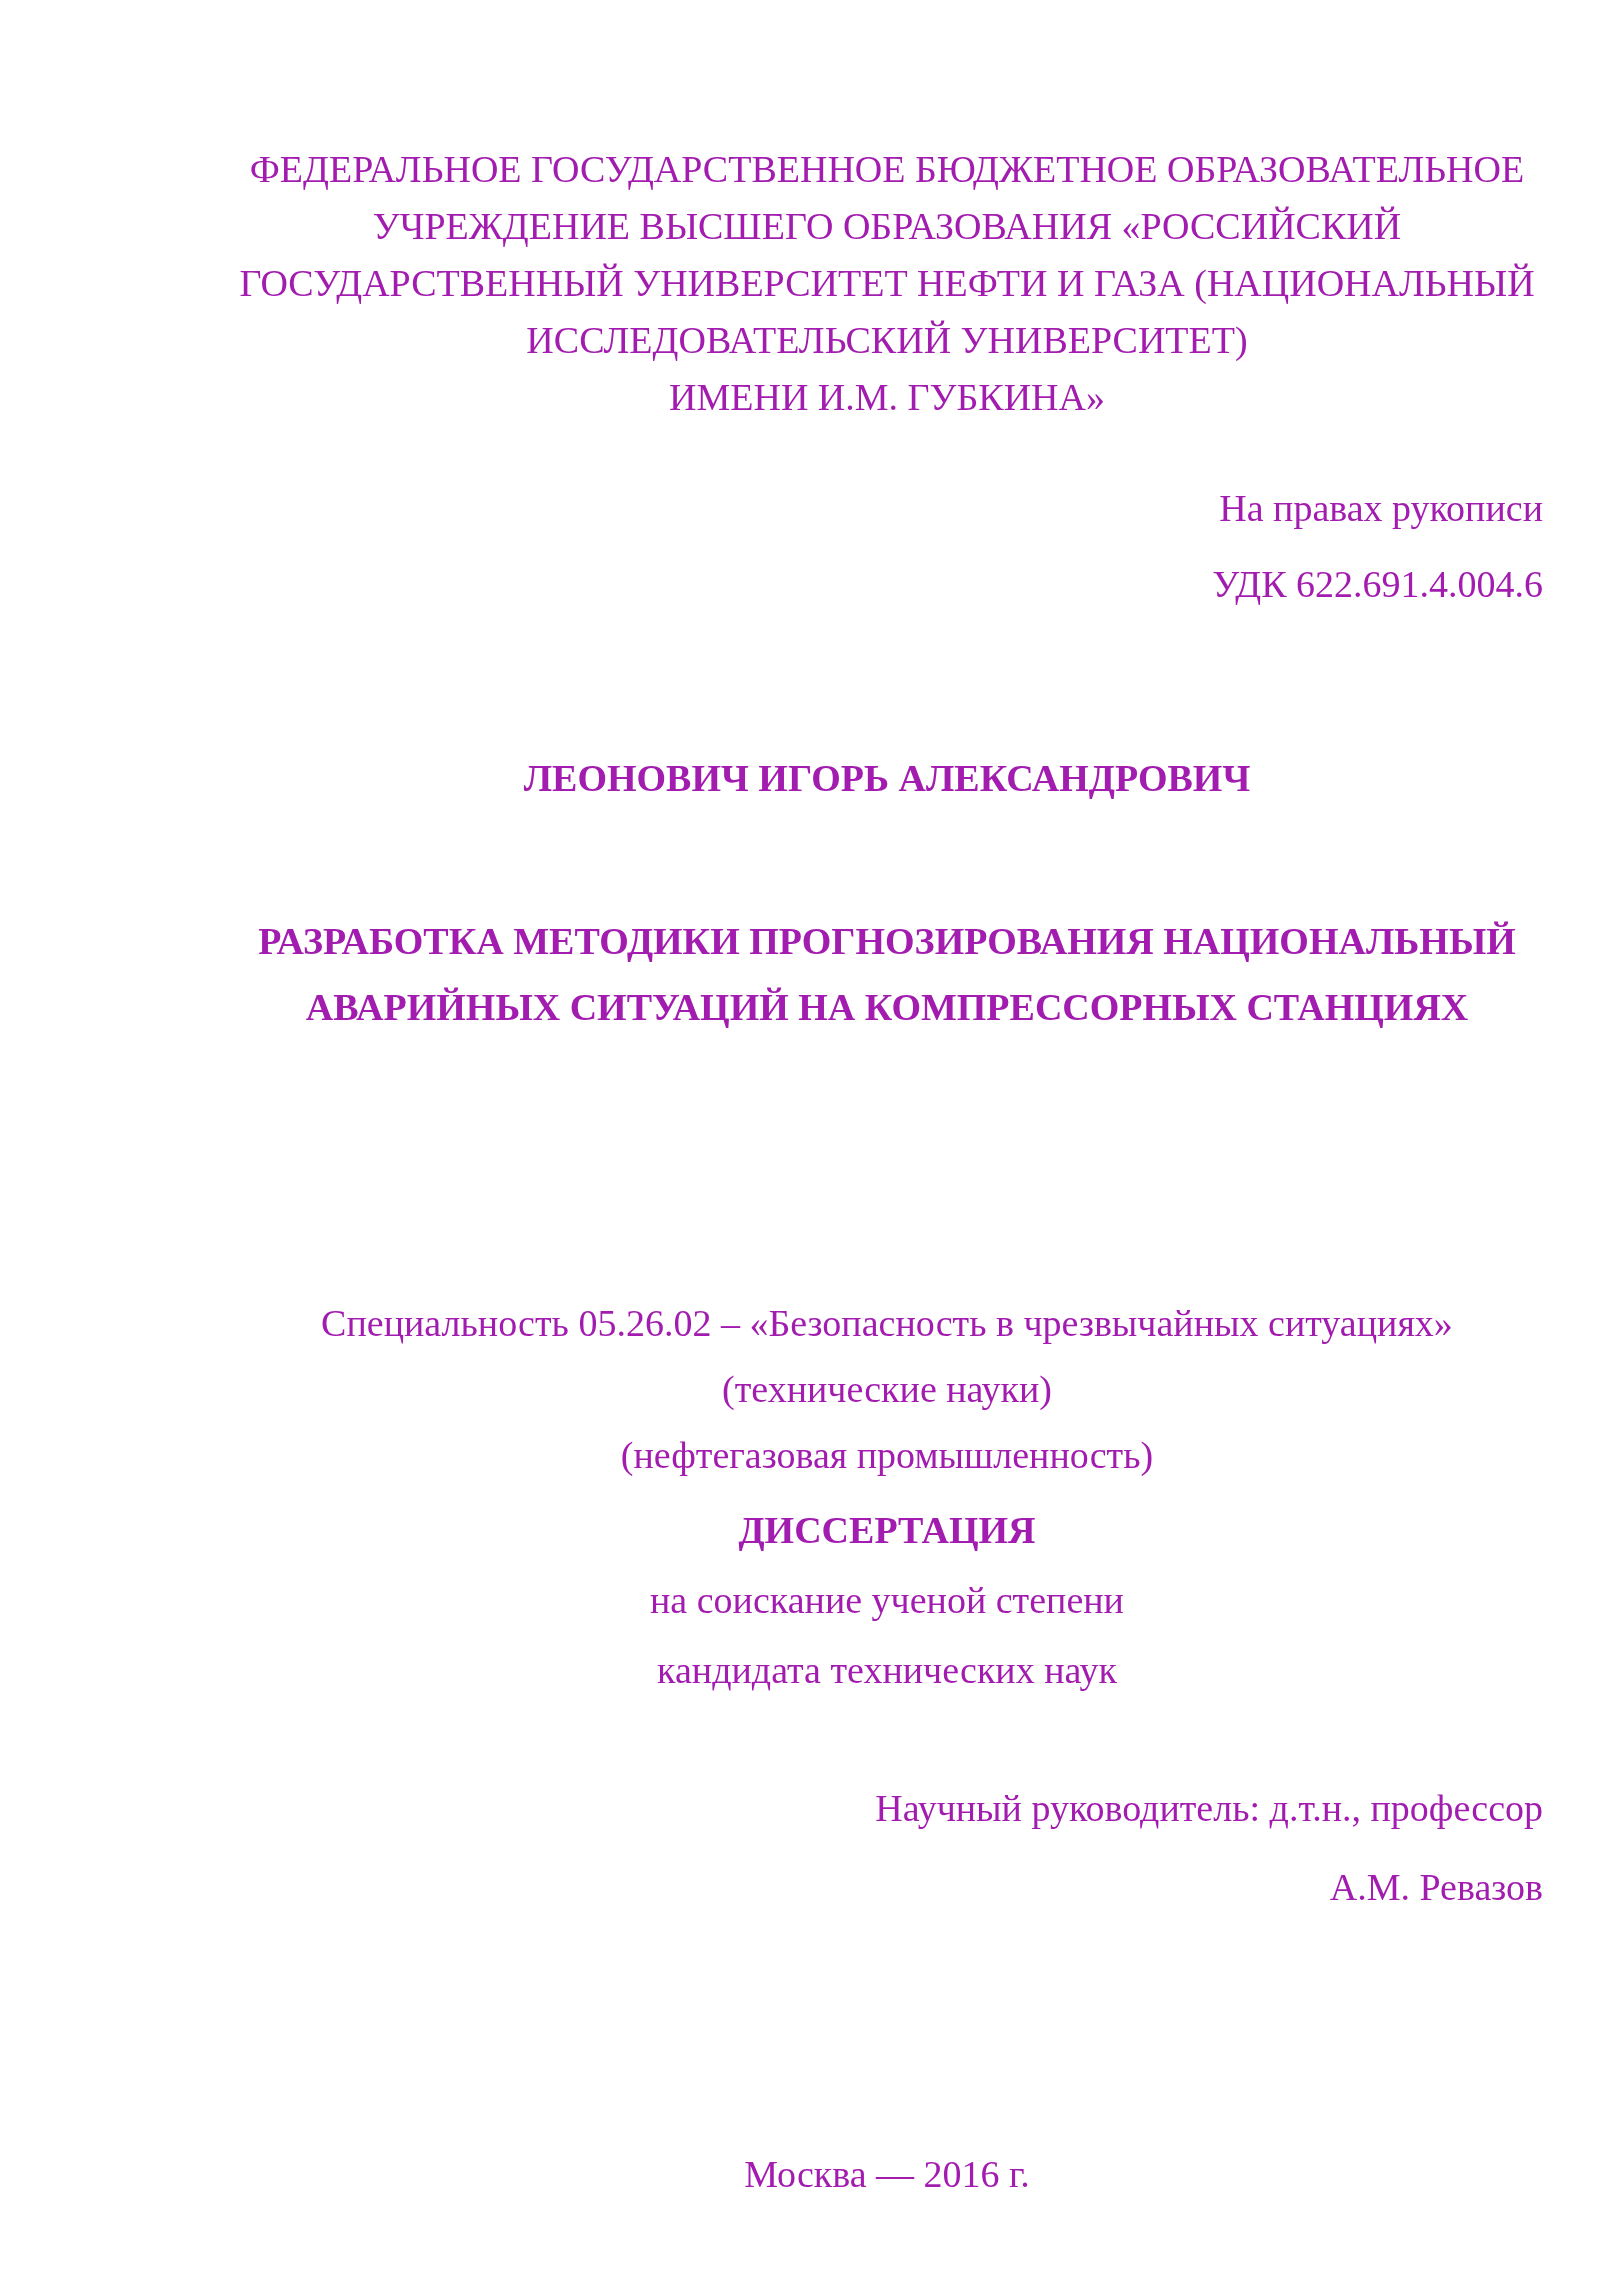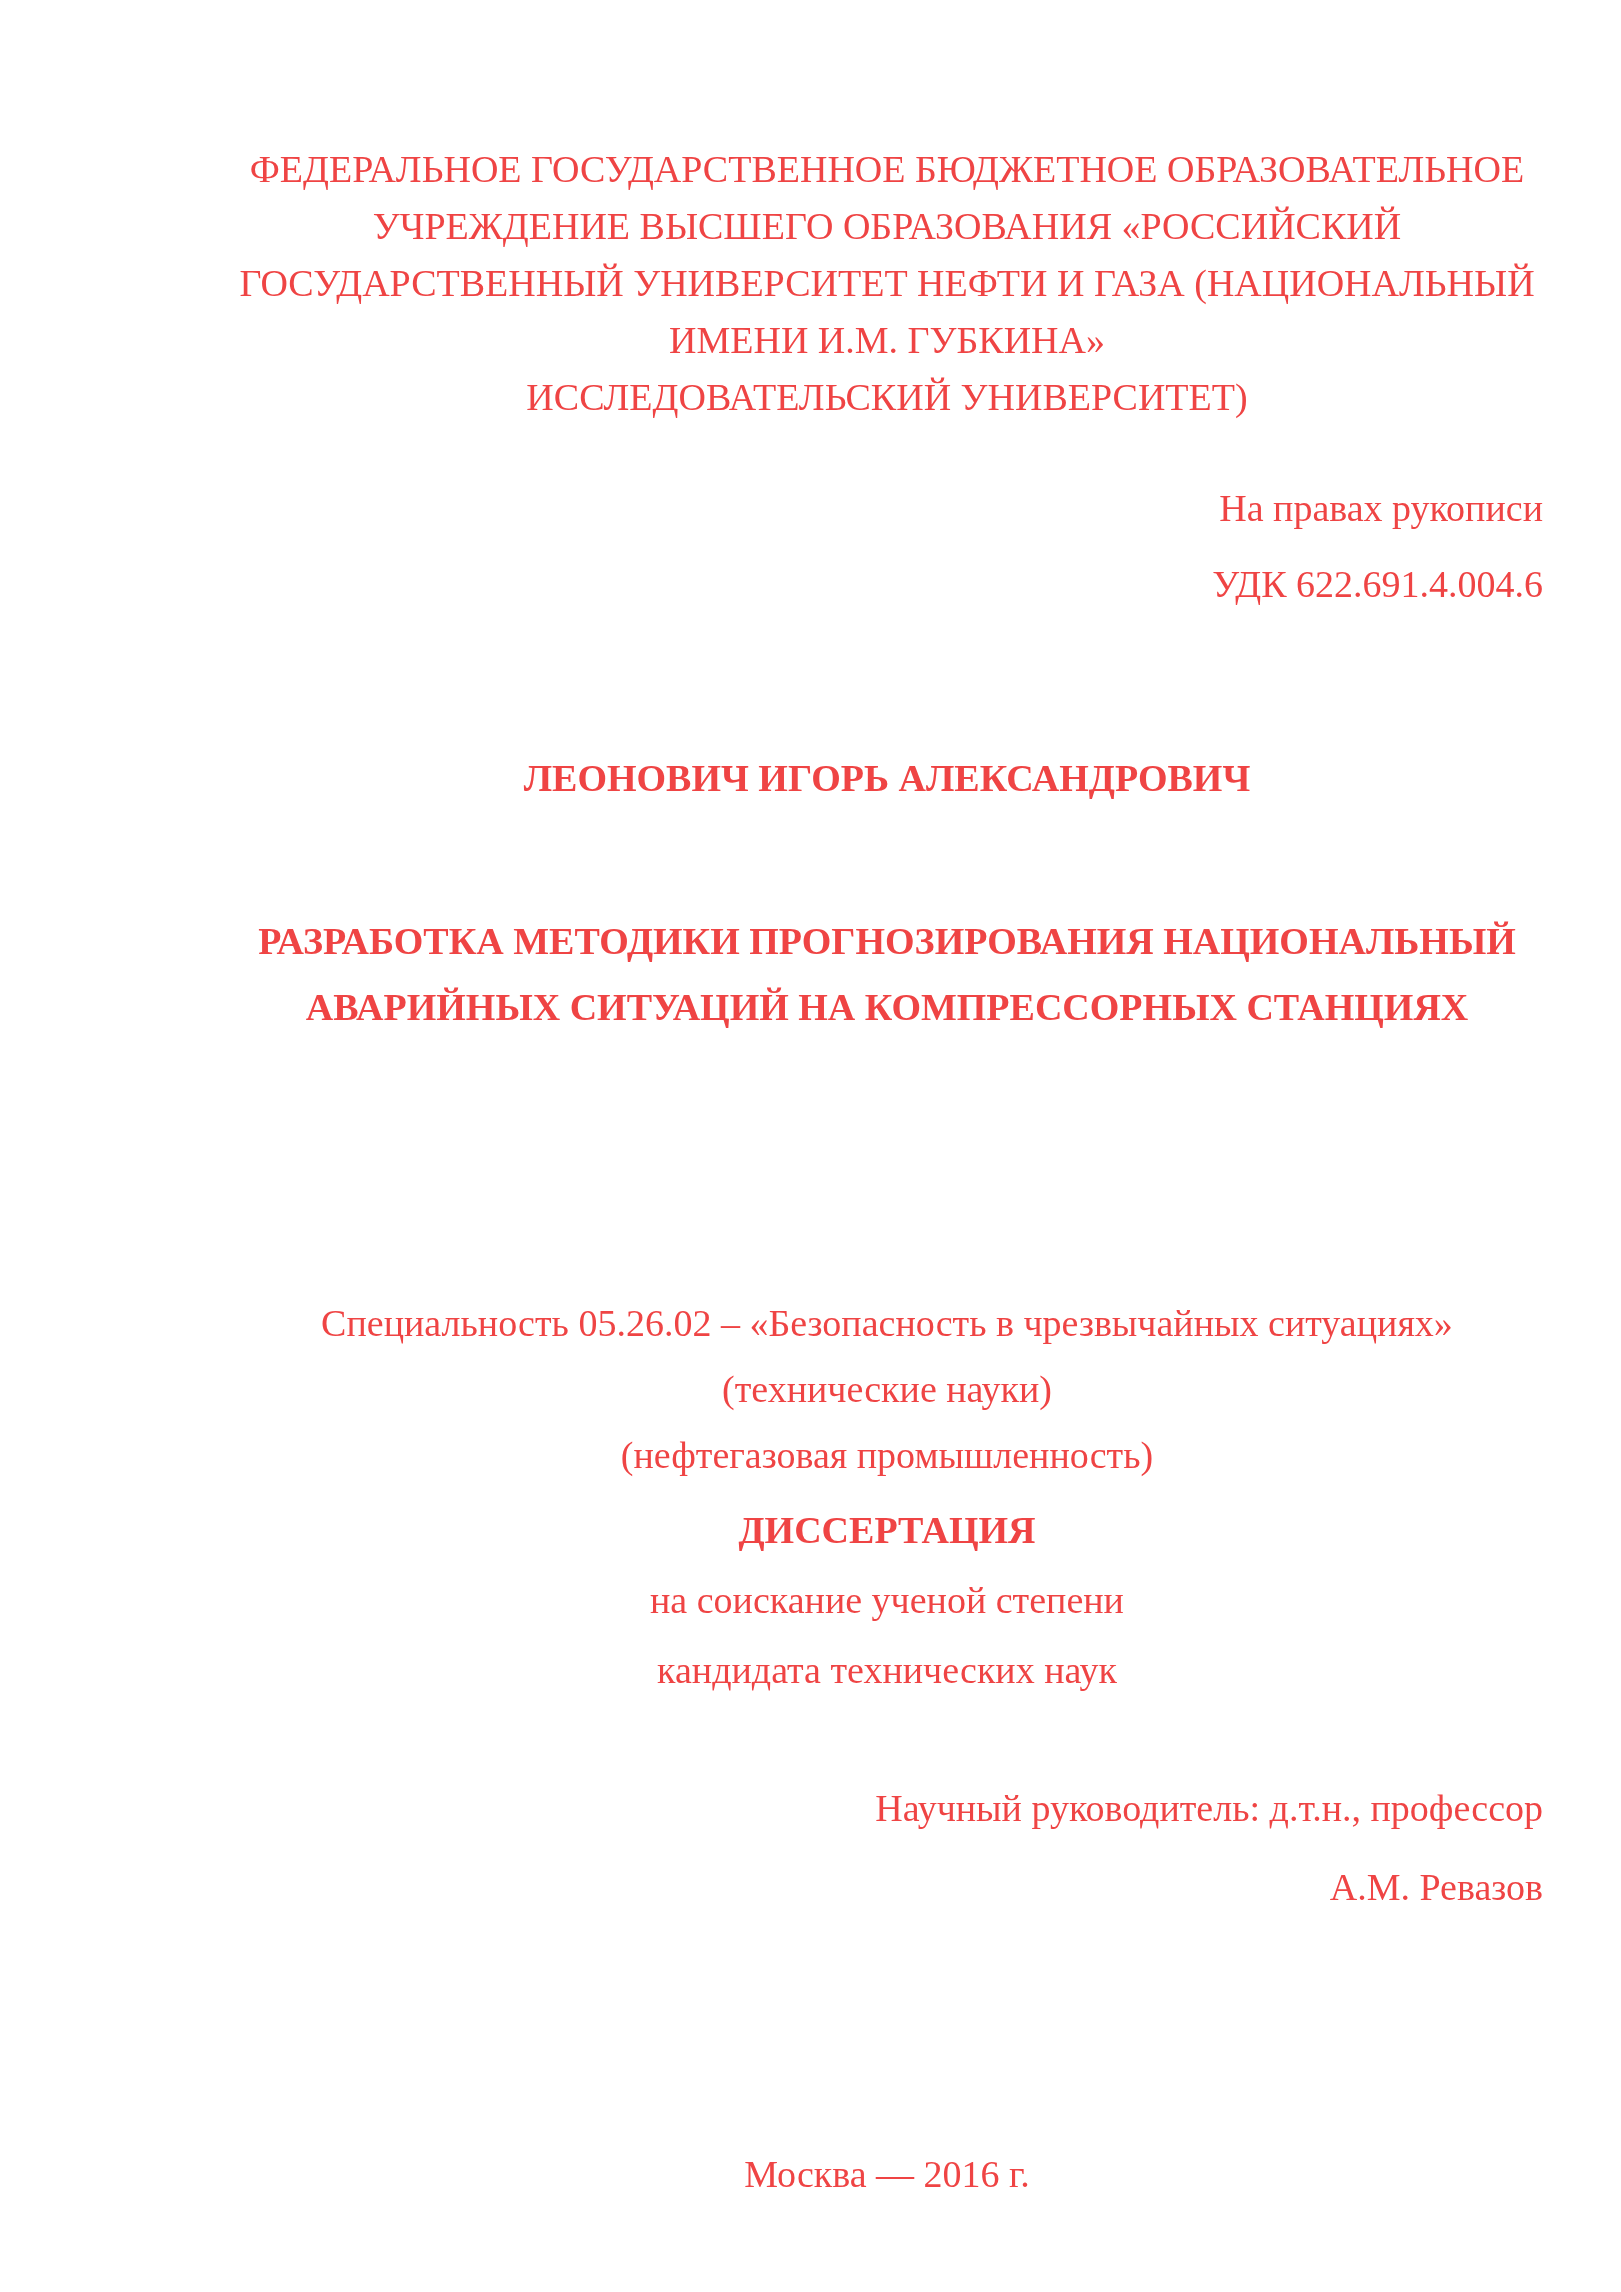--- a/index.html
+++ b/index.html
@@ -3,21 +3,21 @@
 <meta charset="utf-8">
 <style>
   * { margin: 0; padding: 0; box-sizing: border-box; }
   html, body { background: #888; }
   .page {
     position: relative;
     width: 1621px;
     height: 2293px;
     margin: 0 auto;
     background: #ffffff;
-    color: #ef4444;
+    color: #a21caf;
     font-family: "Liberation Serif", "DejaVu Serif", serif;
     font-size: 38px;
     overflow: hidden;
   }
   
   .block {
     position: absolute;
     left: 231px;
     width: 1312px;
   }
@@ -38,22 +38,22 @@
 </style>
 </head>
 <body>
 
 <div class="page">
 
   <div class="block center institution">
     <div>ФЕДЕРАЛЬНОЕ ГОСУДАРСТВЕННОЕ БЮДЖЕТНОЕ ОБРАЗОВАТЕЛЬНОЕ</div>
     <div>УЧРЕЖДЕНИЕ ВЫСШЕГО ОБРАЗОВАНИЯ «РОССИЙСКИЙ</div>
     <div>ГОСУДАРСТВЕННЫЙ УНИВЕРСИТЕТ НЕФТИ И ГАЗА (НАЦИОНАЛЬНЫЙ</div>
+    <div>ИССЛЕДОВАТЕЛЬСКИЙ УНИВЕРСИТЕТ)</div>
     <div>ИМЕНИ И.М. ГУБКИНА»</div>
-    <div>ИССЛЕДОВАТЕЛЬСКИЙ УНИВЕРСИТЕТ)</div>
   </div>
 
   <div class="block right manuscript">На правах рукописи</div>
 
   <div class="block right udc">УДК 622.691.4.004.6</div>
 
   <div class="block center bold author">ЛЕОНОВИЧ ИГОРЬ АЛЕКСАНДРОВИЧ</div>
 
   <div class="block center bold title">
     <div>РАЗРАБОТКА МЕТОДИКИ ПРОГНОЗИРОВАНИЯ НАЦИОНАЛЬНЫЙ</div>

